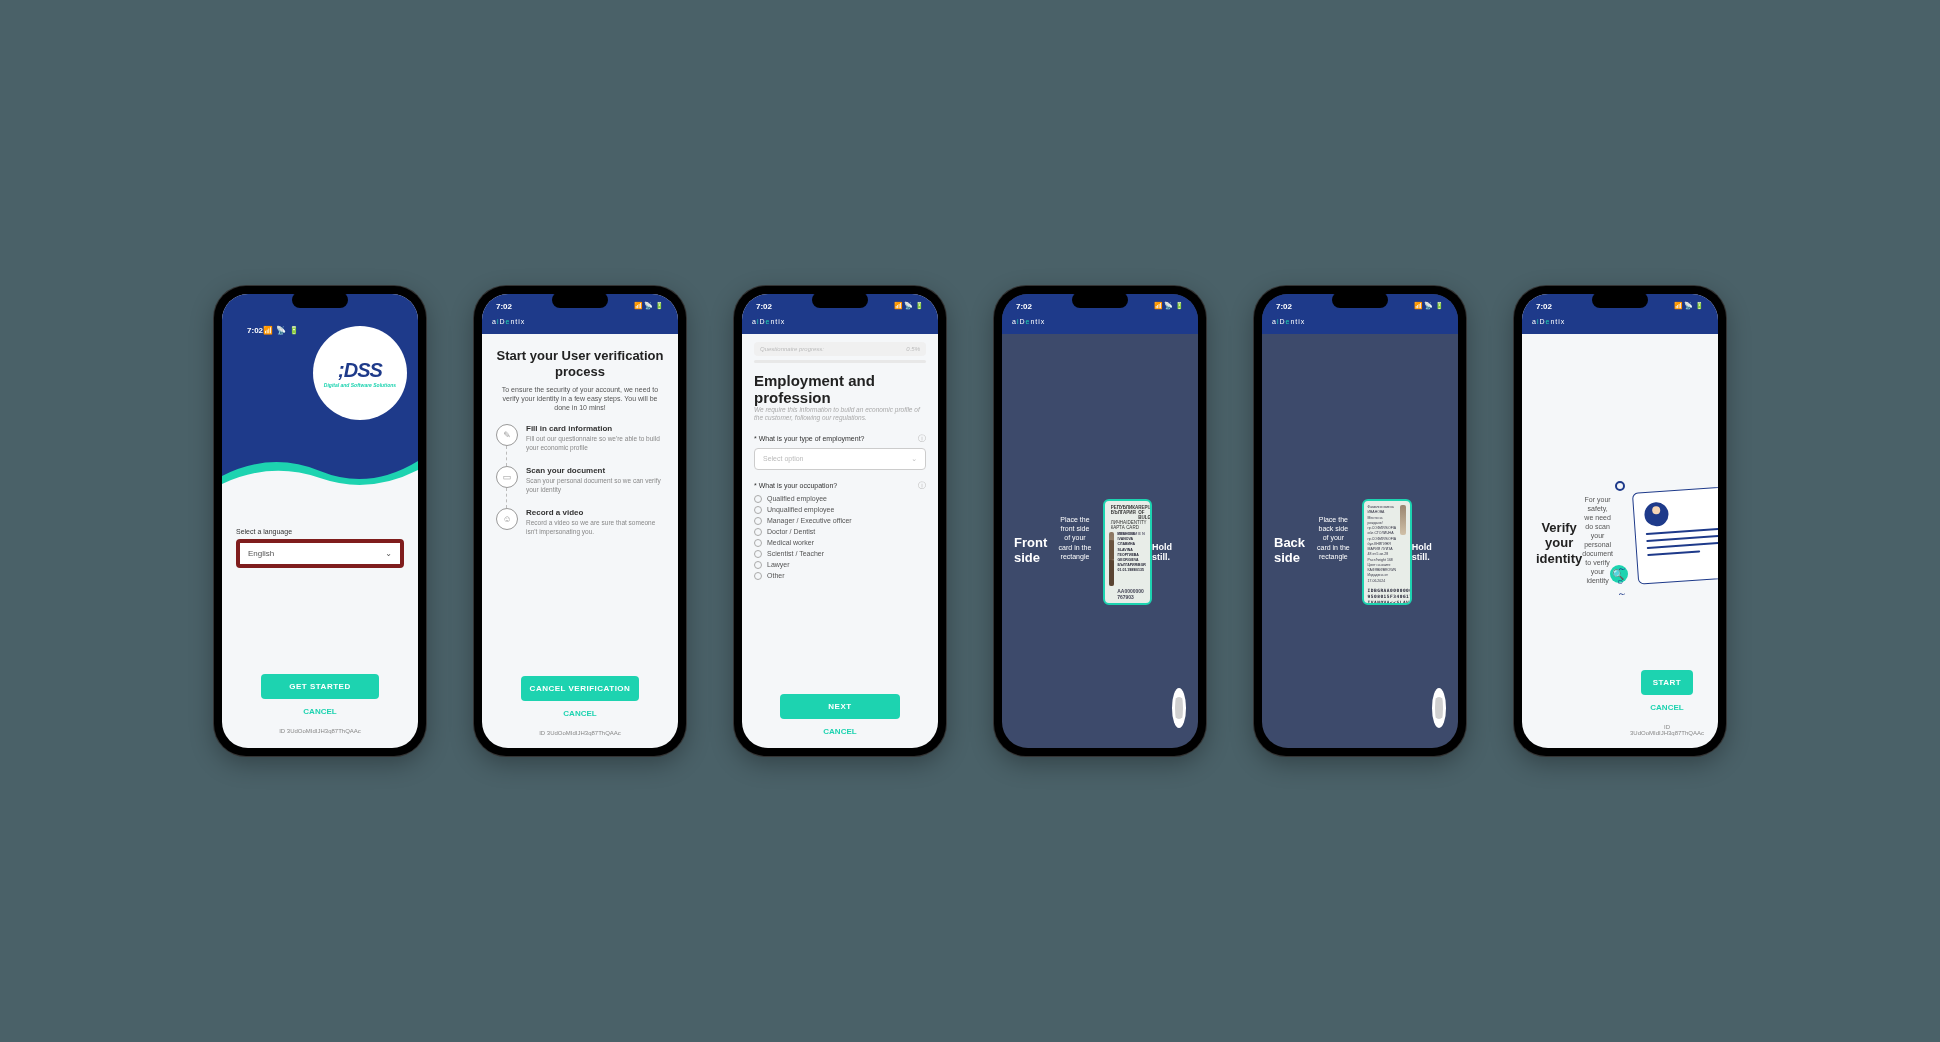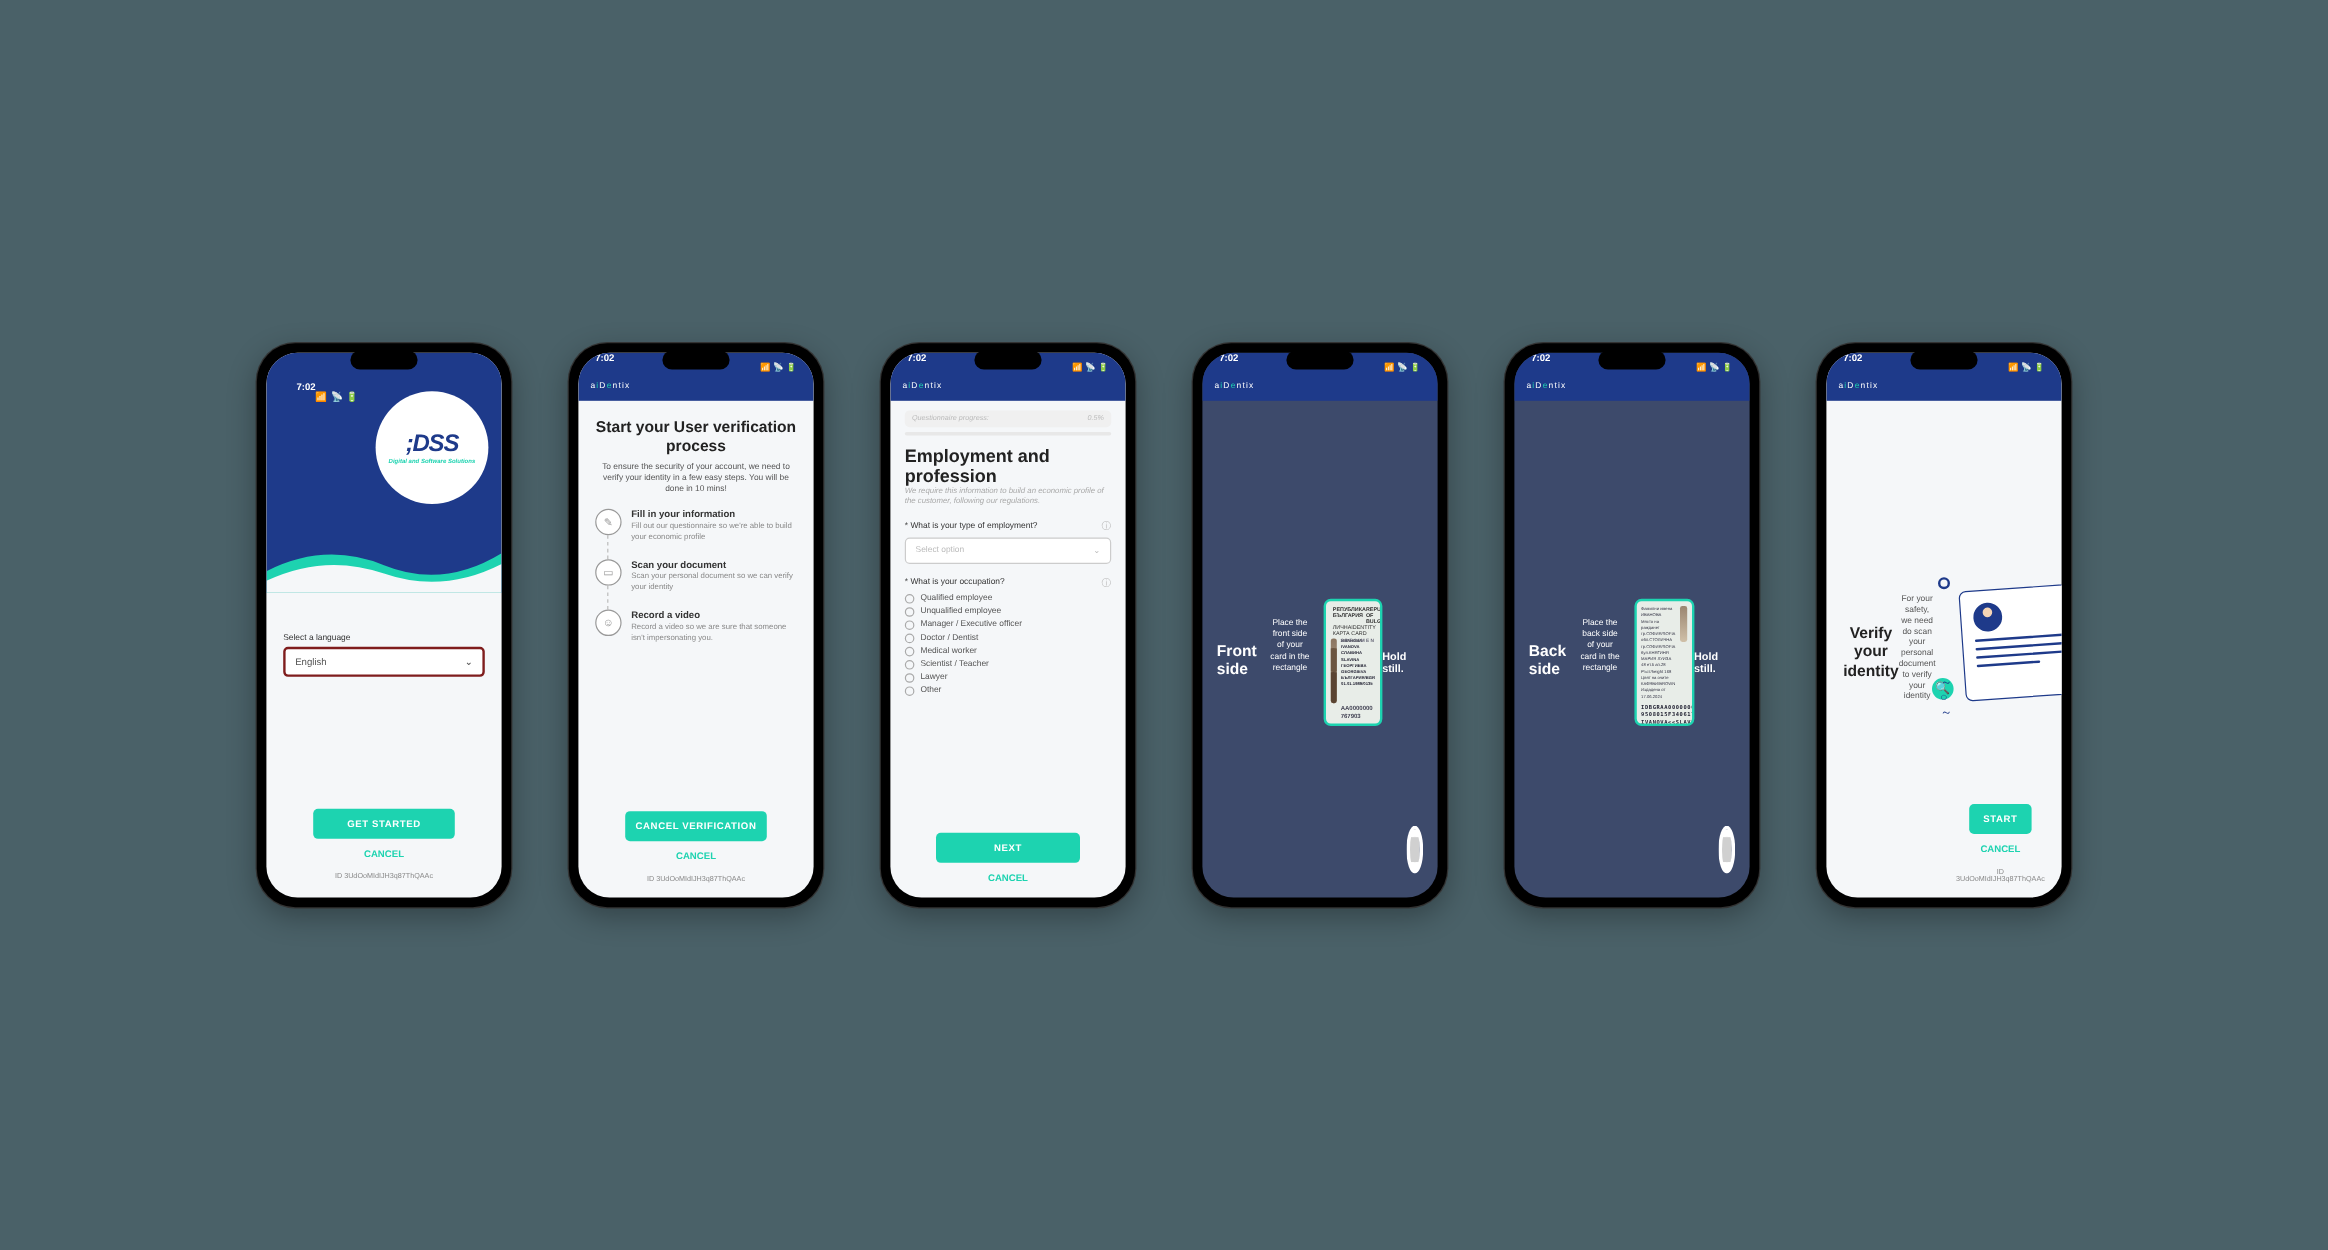--- a/index.html
+++ b/index.html
@@ -40,20 +40,21 @@
   transform: translateX(-50%);
   width: 56px;
   height: 16px;
   background: #000;
   border-radius: 10px;
   z-index: 100;
 }
 .status-bar {
   height: 24px;
   display: flex;
+  align-items: center;
   justify-content: space-between;
   padding: 0 14px;
   font-size: 8px;
   font-weight: 600;
   color: #fff;
   position: relative;
   z-index: 50;
 }
 .status-icons { display: flex; gap: 3px; align-items: center; font-size: 7px; }
 .status-icons span { font-size: 8px; }
@@ -92,21 +93,21 @@
 }
 .wave svg { width: 100%; height: 100%; }
 .screen1-body {
   flex: 1;
   padding: 12px 14px 8px;
   display: flex;
   flex-direction: column;
 }
 .lang-label { font-size: 7px; color: #333; margin-bottom: 4px; margin-top: 22px; }
 .lang-select {
-  border: 2px solid #7f1d1d;
+  border: 4px solid #7f1d1d;
   border-radius: 4px;
   padding: 6px 8px;
   font-size: 8px;
   color: #555;
   display: flex;
   justify-content: space-between;
   align-items: center;
   background: #fff;
 }
 .btn-primary {
@@ -421,21 +422,21 @@
       </div>
       <div class="brand-row brand-name">a<span class="accent">i</span>D<span class="accent">e</span>ntix</div>
     </div>
     <div class="screen2-body">
       <div class="title">Start your User verification process</div>
       <div class="subtitle">To ensure the security of your account, we need to verify your identity in a few easy steps. You will be done in 10 mins!</div>
       <div class="steps">
         <div class="step">
           <div class="step-icon">✎</div>
           <div class="step-content">
-            <div class="step-title">Fill in your information</div>
+            <div class="step-title">Fill in card information</div>
             <div class="step-desc">Fill out our questionnaire so we're able to build your economic profile</div>
           </div>
         </div>
         <div class="step">
           <div class="step-icon">▭</div>
           <div class="step-content">
             <div class="step-title">Scan your document</div>
             <div class="step-desc">Scan your personal document so we can verify your identity</div>
           </div>
         </div>

